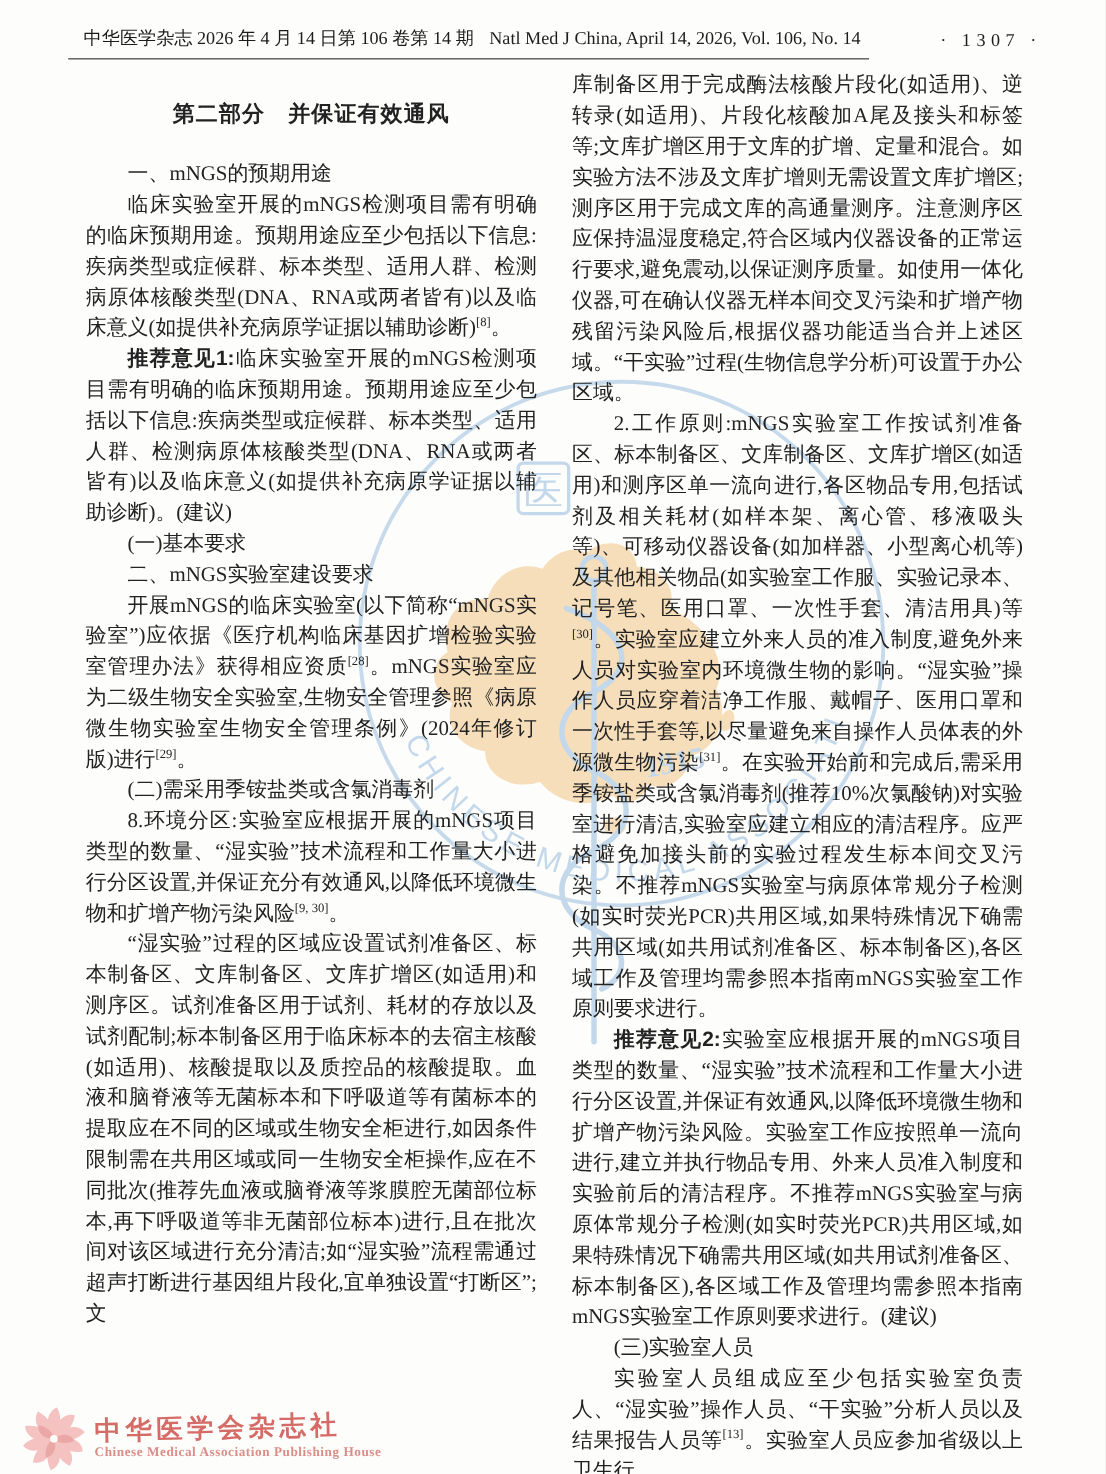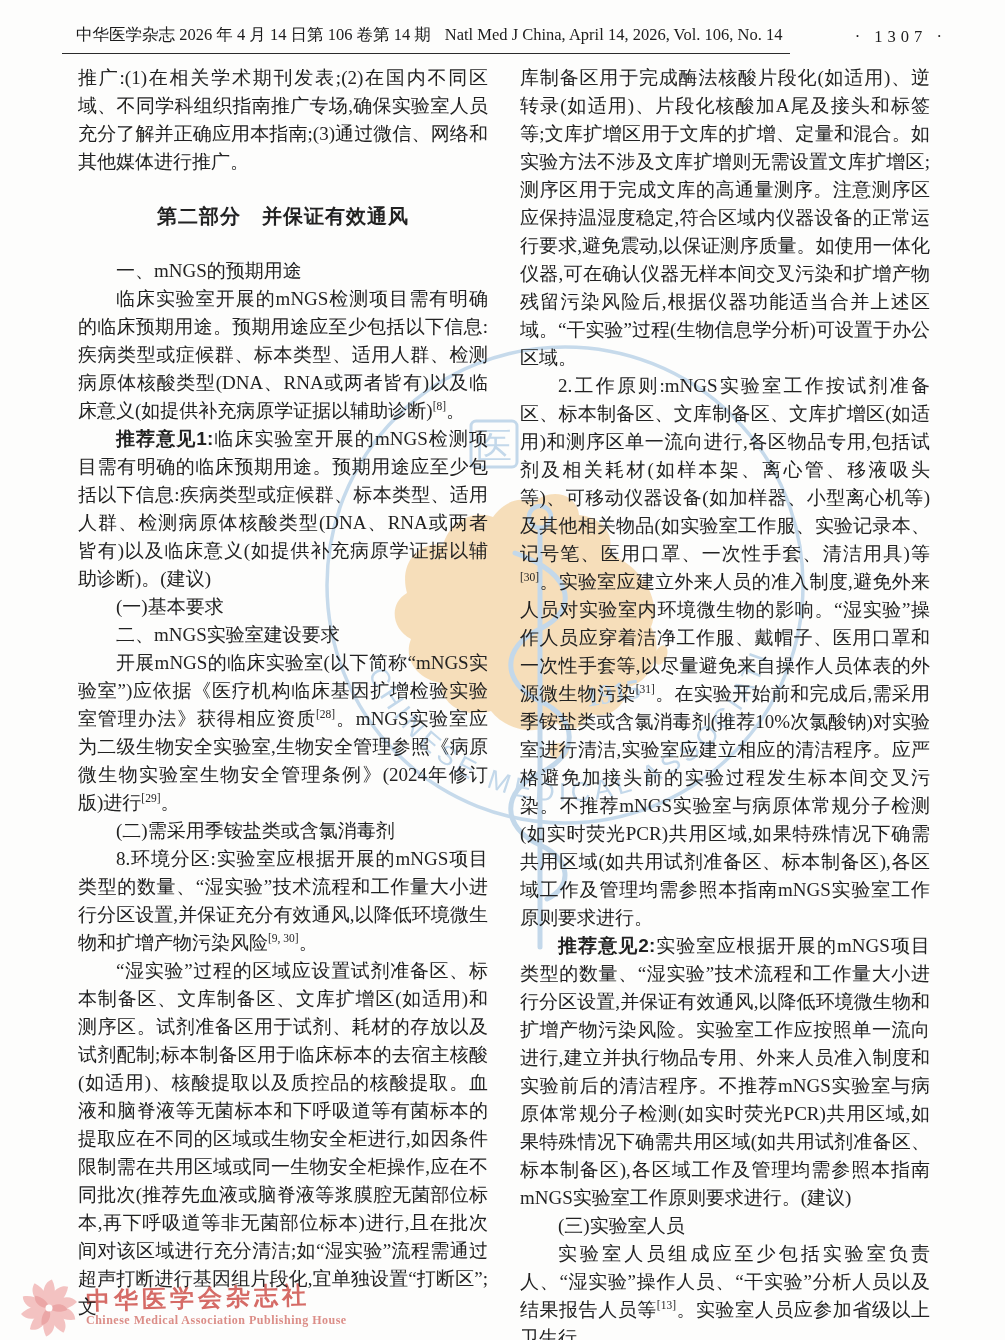--- a/index.html
+++ b/index.html
@@ -116,21 +116,20 @@
     <defs>
         <path id="ringTextPath" d="M142,406 A215,215 0 0 0 558,406"></path>
       </defs>
     <text font-size="27" fill="#c3d8ea" letter-spacing="5" font-family="Liberation Sans, DejaVu Sans, sans-serif">
       <textPath href="#ringTextPath" startOffset="6%">CHINESE MEDICAL ASSOCIATION</textPath>
     </text>
   </svg>
 
   <div class="cols">
     <div class="col">
-        <p class="para body noindent"><span>推广:(1)在相关学术期刊发表;(2)在国内不同区域、不同学科组织指南推广专场,确保实验室人员充分了解并正确应用本指南;(3)通过微信、网络和其他媒体进行推广。</span></p>
         <p class="para section-title"><span>第二部分　并保证有效通风</span></p>
         <p class="para body"><span>一、mNGS的预期用途</span></p>
         <p class="para body"><span>临床实验室开展的mNGS检测项目需有明确的临床预期用途。预期用途应至少包括以下信息:疾病类型或症候群、标本类型、适用人群、检测病原体核酸类型(DNA、RNA或两者皆有)以及临床意义(如提供补充病原学证据以辅助诊断)</span><sup>[8]</sup><span>。</span></p>
         <p class="para body"><span class="lead">推荐意见1:</span><span>临床实验室开展的mNGS检测项目需有明确的临床预期用途。预期用途应至少包括以下信息:疾病类型或症候群、标本类型、适用人群、检测病原体核酸类型(DNA、RNA或两者皆有)以及临床意义(如提供补充病原学证据以辅助诊断)。(建议)</span></p>
         <p class="para body"><span>(一)基本要求</span></p>
         <p class="para body"><span>二、mNGS实验室建设要求</span></p>
         <p class="para body"><span>开展mNGS的临床实验室(以下简称“mNGS实验室”)应依据《医疗机构临床基因扩增检验实验室管理办法》获得相应资质</span><sup>[28]</sup><span>。mNGS实验室应为二级生物安全实验室,生物安全管理参照《病原微生物实验室生物安全管理条例》(2024年修订版)进行</span><sup>[29]</sup><span>。</span></p>
         <p class="para body"><span>(二)需采用季铵盐类或含氯消毒剂</span></p>
         <p class="para body"><span>8.环境分区:实验室应根据开展的mNGS项目类型的数量、“湿实验”技术流程和工作量大小进行分区设置,并保证充分有效通风,以降低环境微生物和扩增产物污染风险</span><sup>[9, 30]</sup><span>。</span></p>
         <p class="para body"><span>“湿实验”过程的区域应设置试剂准备区、标本制备区、文库制备区、文库扩增区(如适用)和测序区。试剂准备区用于试剂、耗材的存放以及试剂配制;标本制备区用于临床标本的去宿主核酸(如适用)、核酸提取以及质控品的核酸提取。血液和脑脊液等无菌标本和下呼吸道等有菌标本的提取应在不同的区域或生物安全柜进行,如因条件限制需在共用区域或同一生物安全柜操作,应在不同批次(推荐先血液或脑脊液等浆膜腔无菌部位标本,再下呼吸道等非无菌部位标本)进行,且在批次间对该区域进行充分清洁;如“湿实验”流程需通过超声打断进行基因组片段化,宜单独设置“打断区”;文</span></p>

